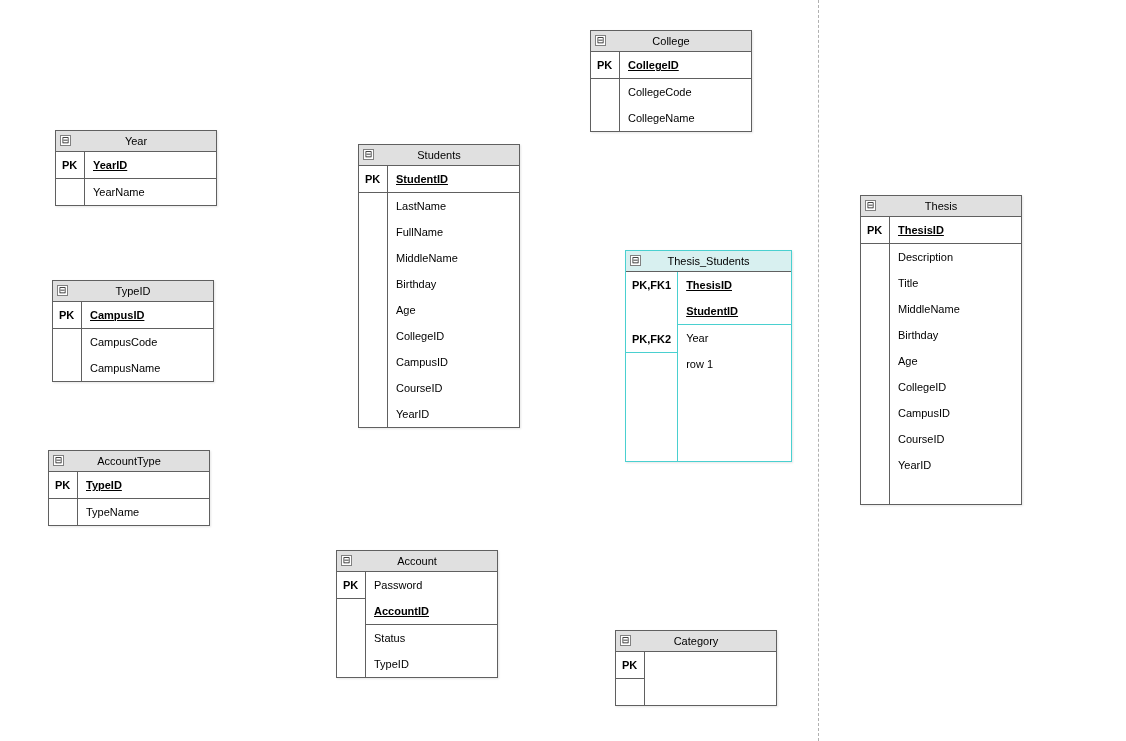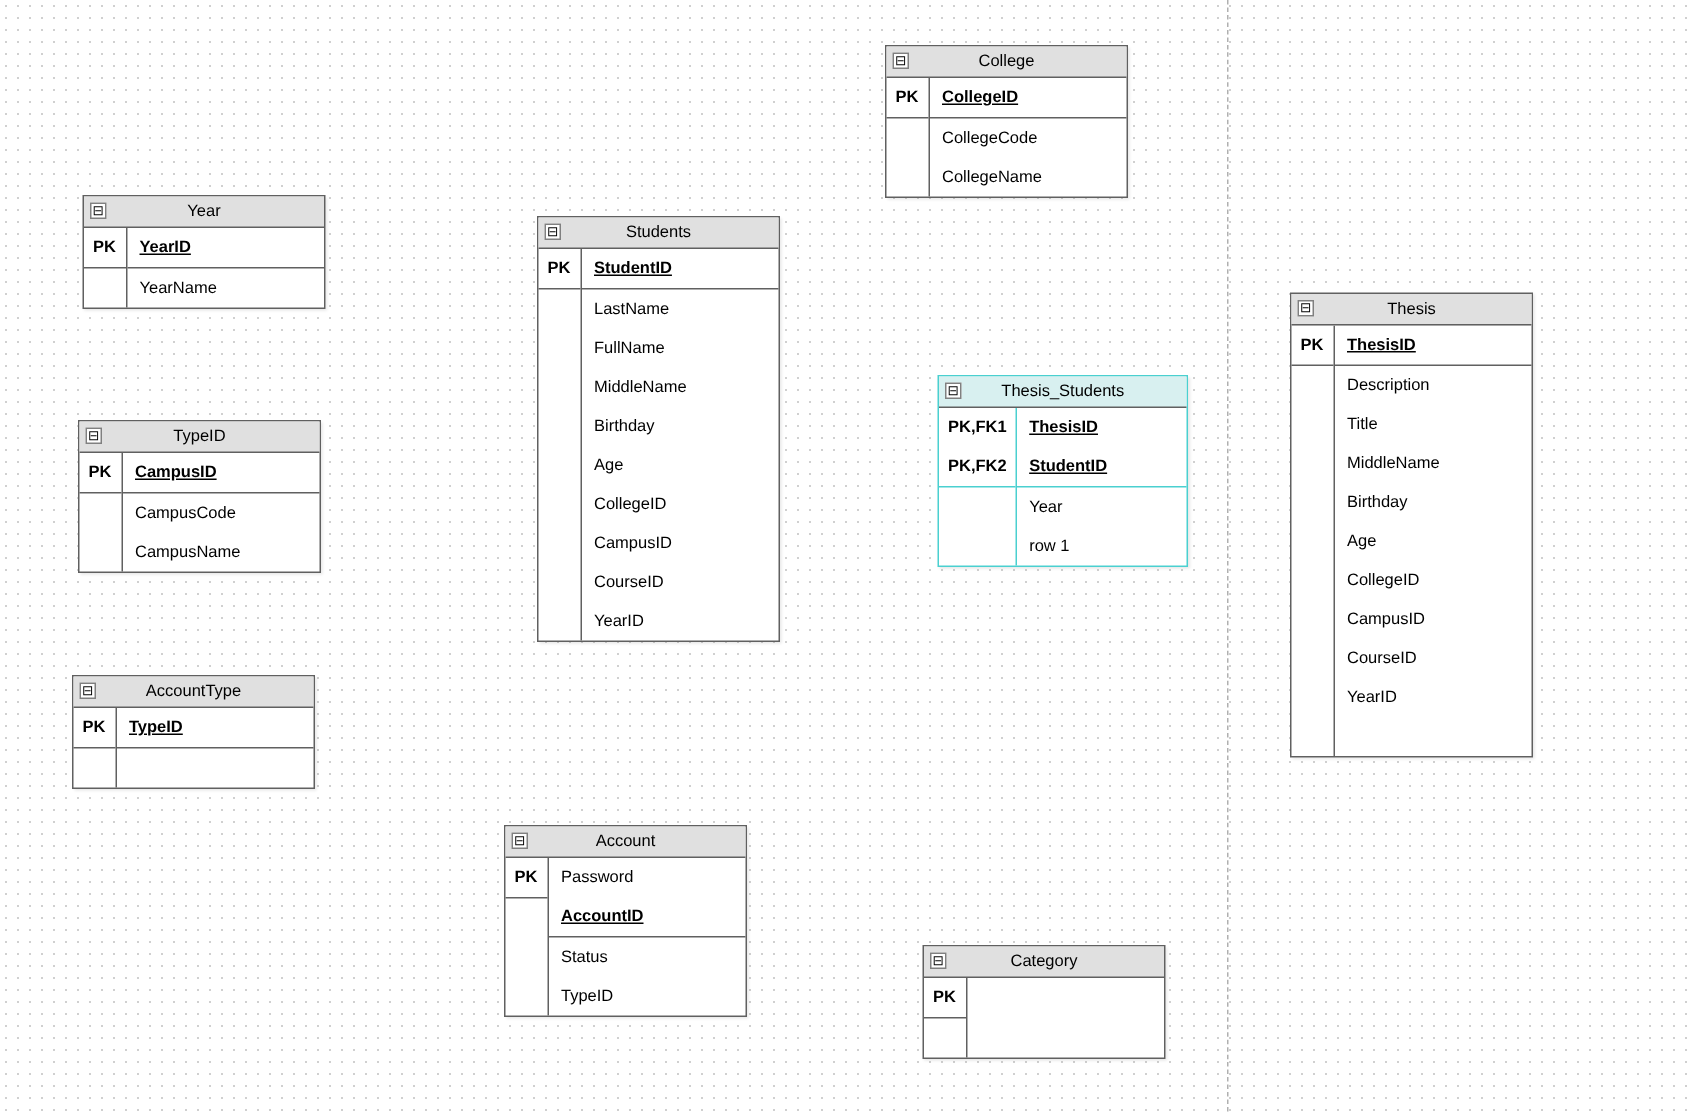--- a/index.html
+++ b/index.html
@@ -74,20 +74,21 @@
   .wide-key .key-col {
     min-width: 50px;
   }
   .cell {
     padding: 5px 8px;
     line-height: 16px;
     white-space: nowrap;
   }
   .entity.selected .key-col {
     border-right-color: #4ad0d0;
+    gap: 28px;
   }
   .pk-row {
     font-weight: bold;
   }
   .pk-attr {
     text-decoration: underline;
   }
   .divider {
     border-bottom: 1px solid #606060;
   }
@@ -147,20 +148,21 @@
     <span class="collapse-btn">⊟</span>
     <span>AccountType</span>
   </div>
   <div class="entity-body">
     <div class="key-col">
       <div class="cell key-cell pk-row divider">PK</div>
       <div class="cell">&nbsp;</div>
     </div>
     <div class="attr-col">
       <div class="cell pk-row pk-attr divider">TypeID</div>
+      <div class="cell">TypeName</div>
     </div>
   </div>
 </div>
 
 <div class="entity" style="left:358px; top:144px; width:160px;">
   <div class="entity-header">
     <span class="collapse-btn">⊟</span>
     <span>Students</span>
   </div>
   <div class="entity-body">

